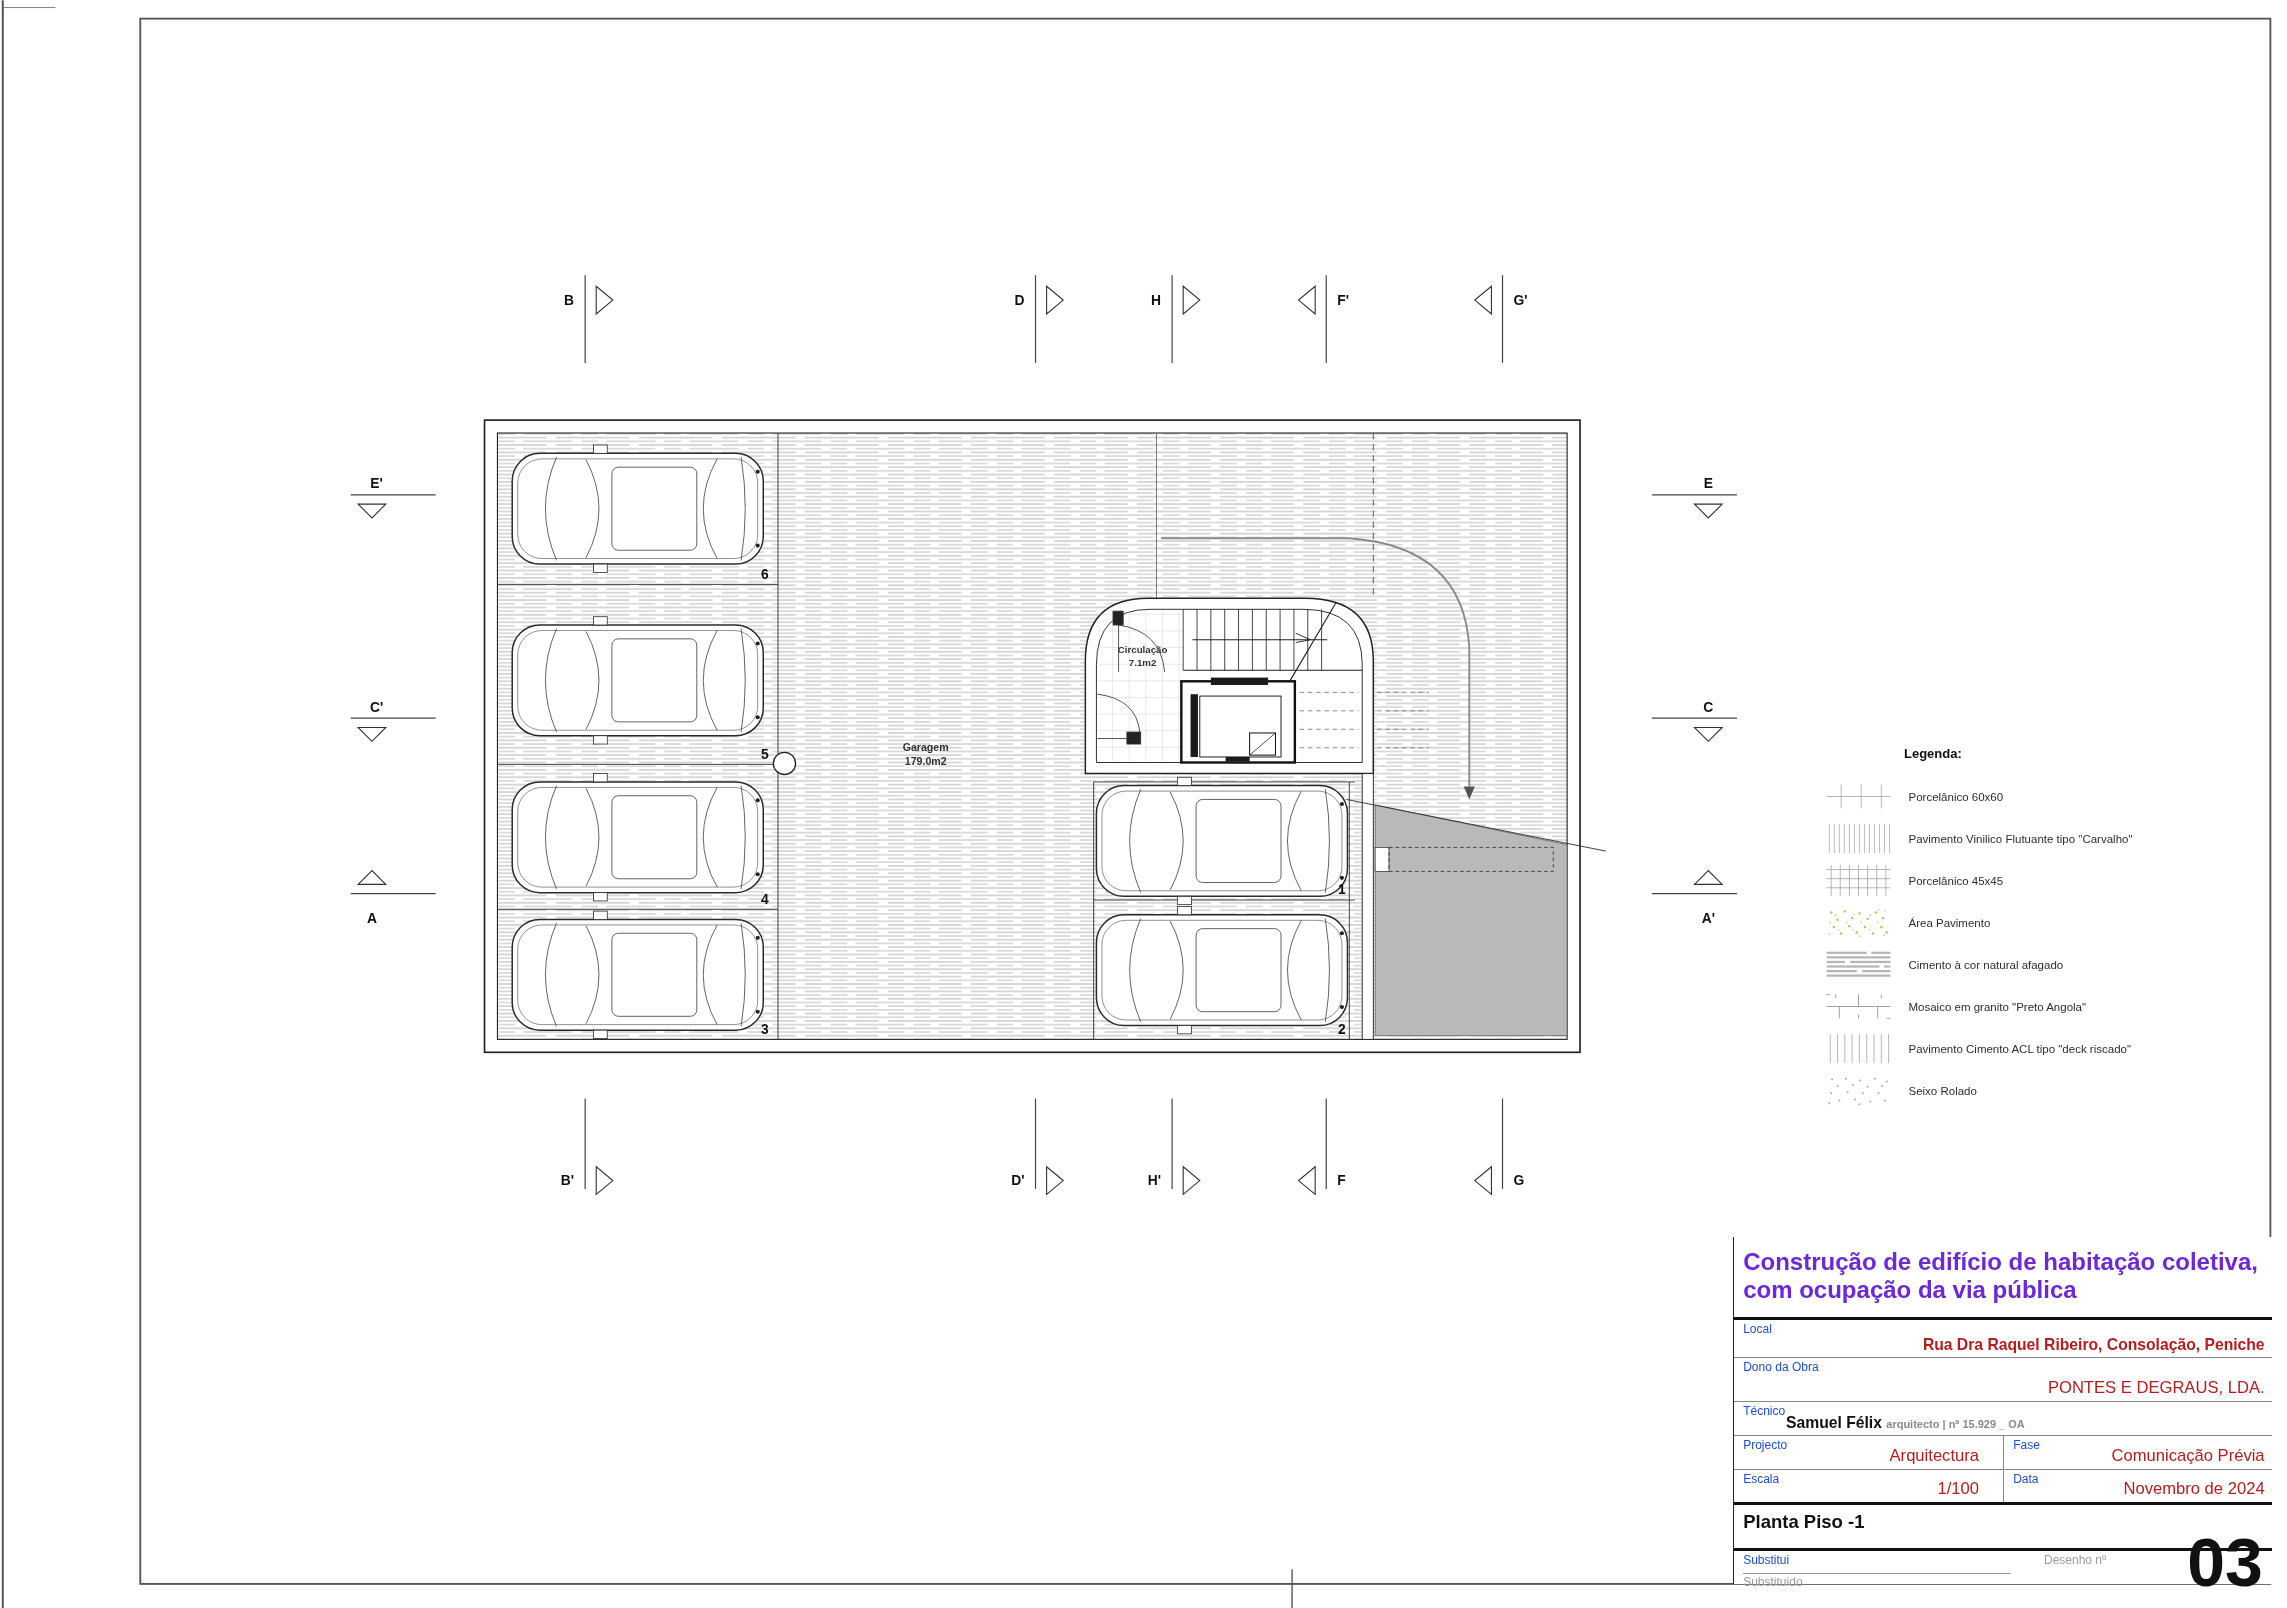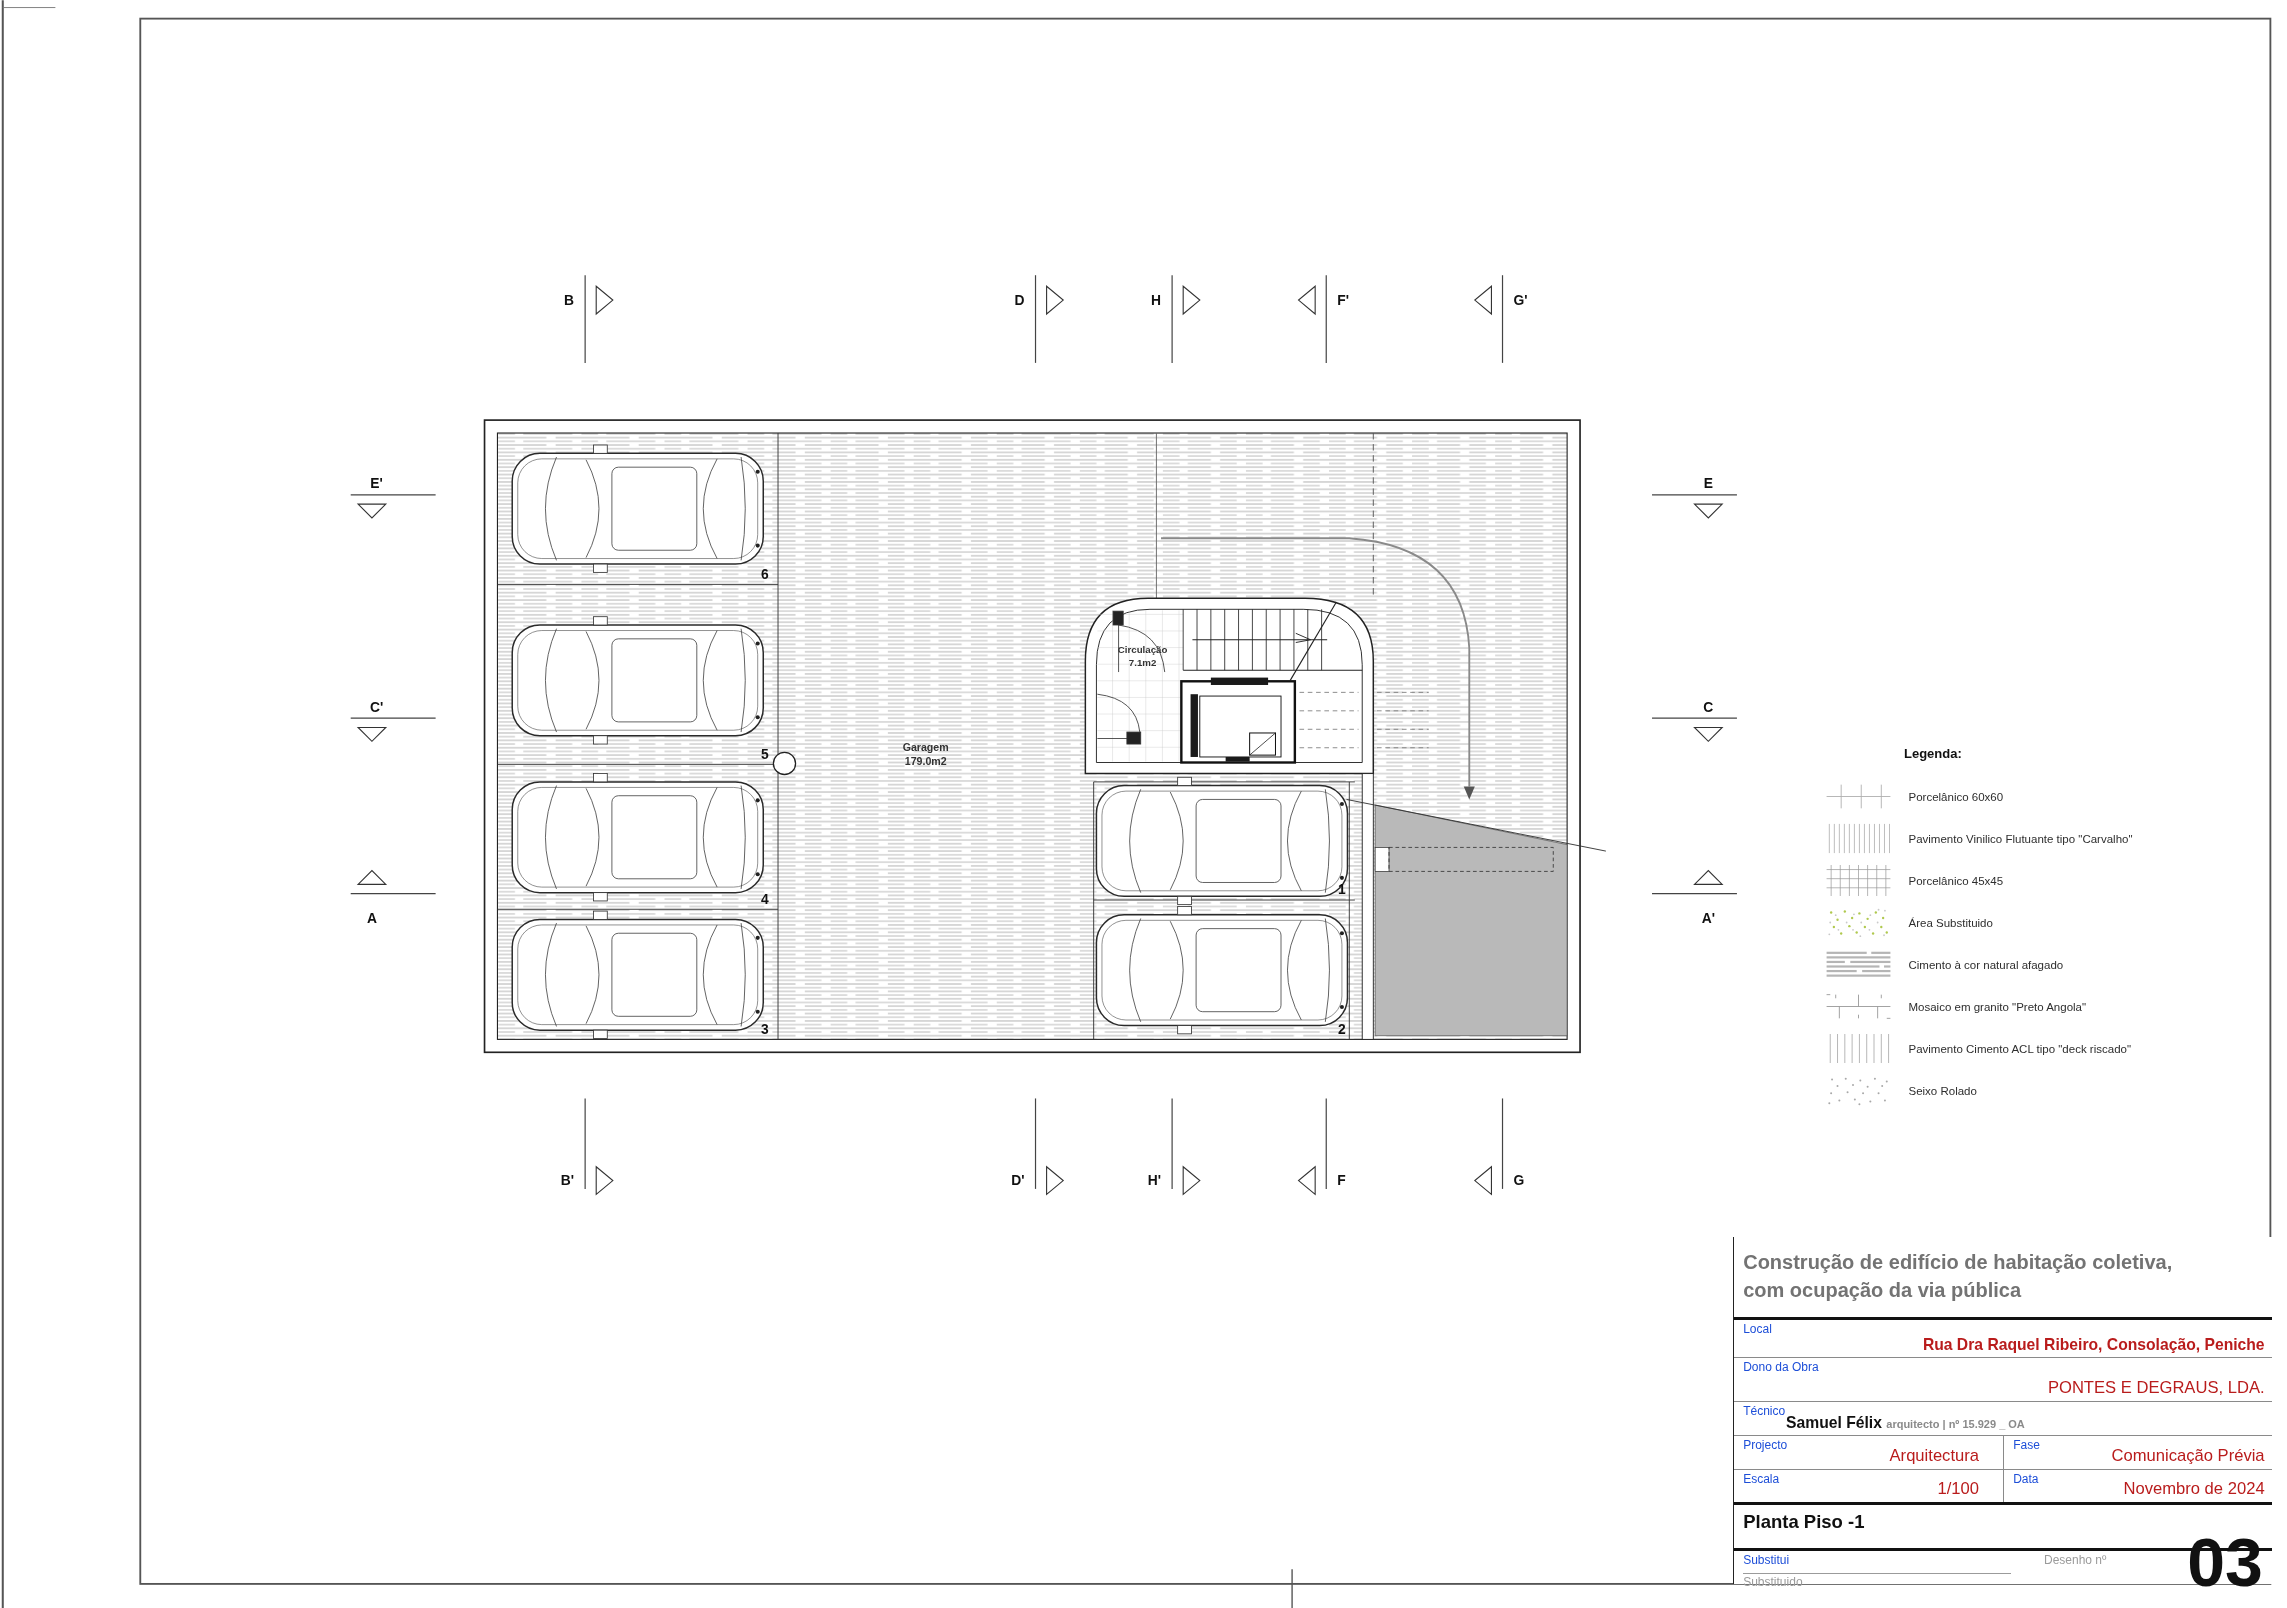--- a/index.html
+++ b/index.html
@@ -9,21 +9,21 @@
 
   
   #legend{left:1826px;top:746px;width:415px;}
   .legend-title{font-size:13px;font-weight:bold;color:#111;margin:0 0 14.8px 78px;}
   .legend-item{display:flex;align-items:center;height:42px;}
   .legend-swatch{width:65px;height:31px;flex:0 0 65px;}
   .legend-label{font-size:11.5px;color:#2e2e2e;margin-left:17.5px;white-space:nowrap;}
 
   
   #titleblock{left:1733px;top:1237px;width:539px;height:347px;border-left:0.9px solid #222;box-sizing:border-box;background:#fff;}
-  .tb-project-title{padding:11px 5.5px 0 9.2px;font-size:20px;line-height:28px;font-weight:bold;color:#737373;height:69px;border-bottom:3.7px solid #111;box-sizing:content-box;}
+  .tb-project-title{padding:11px 5.5px 0 9.2px;font-size:24px;line-height:28px;font-weight:bold;color:#6d28d9;height:69px;border-bottom:3.7px solid #111;box-sizing:content-box;}
   .tb-row{position:relative;border-bottom:0.9px solid #8a8a8a;box-sizing:border-box;}
   .tb-label{position:absolute;left:9.2px;top:1.8px;font-size:12px;color:#1d4ed8;}
   .tb-value{position:absolute;right:7.4px;bottom:2.8px;font-size:16.6px;color:#b91c1c;white-space:nowrap;}
   .tb-value.bold{font-weight:bold;font-size:15.7px;}
   .tb-cols{display:flex;}
   .tb-cell{position:relative;width:50%;height:100%;box-sizing:border-box;}
   .tb-cell + .tb-cell{border-left:0.9px solid #8a8a8a;}
   .tb-cell .tb-value.pad{right:24px;}
   .tb-thick{border-bottom:3.7px solid #111;}
   .tb-drawing-title{position:absolute;left:9.2px;top:5.5px;font-size:18.5px;font-weight:bold;color:#111;}
@@ -307,21 +307,21 @@
           <circle cx="56" cy="17" r="1"></circle>
         <circle cx="13" cy="25" r="1"></circle>
           <circle cx="29" cy="25" r="1"></circle>
           <circle cx="47" cy="25" r="1"></circle>
           <circle cx="63" cy="31" r="1"></circle>
         <circle cx="3" cy="30" r="1"></circle>
           <circle cx="37" cy="32" r="1"></circle>
           <circle cx="57" cy="3" r="1"></circle>
       </g>
     </svg>
-    <span class="legend-label">Área Substituido</span>
+    <span class="legend-label">Área Pavimento</span>
   </div>
 
   <div class="legend-item">
     <svg class="legend-swatch" viewBox="0 0 70 34">
       <g fill="#b5b5b5">
         <rect x="0" y="3" width="44" height="2.4"></rect>
           <rect x="49" y="3" width="21" height="2.4"></rect>
         <rect x="0" y="8" width="70" height="2.4"></rect>
         <rect x="0" y="13" width="20" height="2.4"></rect>
           <rect x="26" y="13" width="44" height="2.4"></rect>

